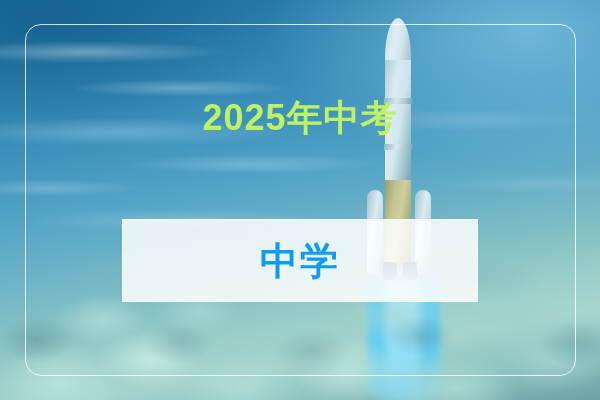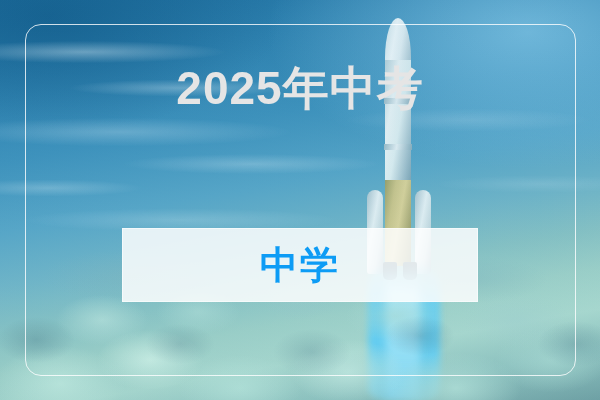--- a/index.html
+++ b/index.html
@@ -193,37 +193,37 @@
   
   .content {
     position: absolute;
     inset: 0;
     display: flex;
     flex-direction: column;
     align-items: center;
   }
 
   .title {
-    margin-top: 65px;
+    margin-top: 94px;
     text-align: center;
-    color: #e5e5e5;
-    font-size: 46px;
+    color: #bef264;
+    font-size: 36px;
     font-weight: bold;
     line-height: 47px;
     letter-spacing: 1px;
     white-space: nowrap;
   }
   .title-line { display: block; }
 
   .category-badge {
     position: absolute;
     left: 122px;
-    top: 228px;
+    top: 219px;
     width: 356px;
-    height: 74px;
+    height: 83px;
     background: rgba(255,255,255,0.84);
     border: 1px solid rgba(255,255,255,0.55);
     box-sizing: border-box;
     display: flex;
     align-items: center;
     justify-content: center;
   }
   .category-text {
     color: #0d9cf5;
     font-size: 38px;

